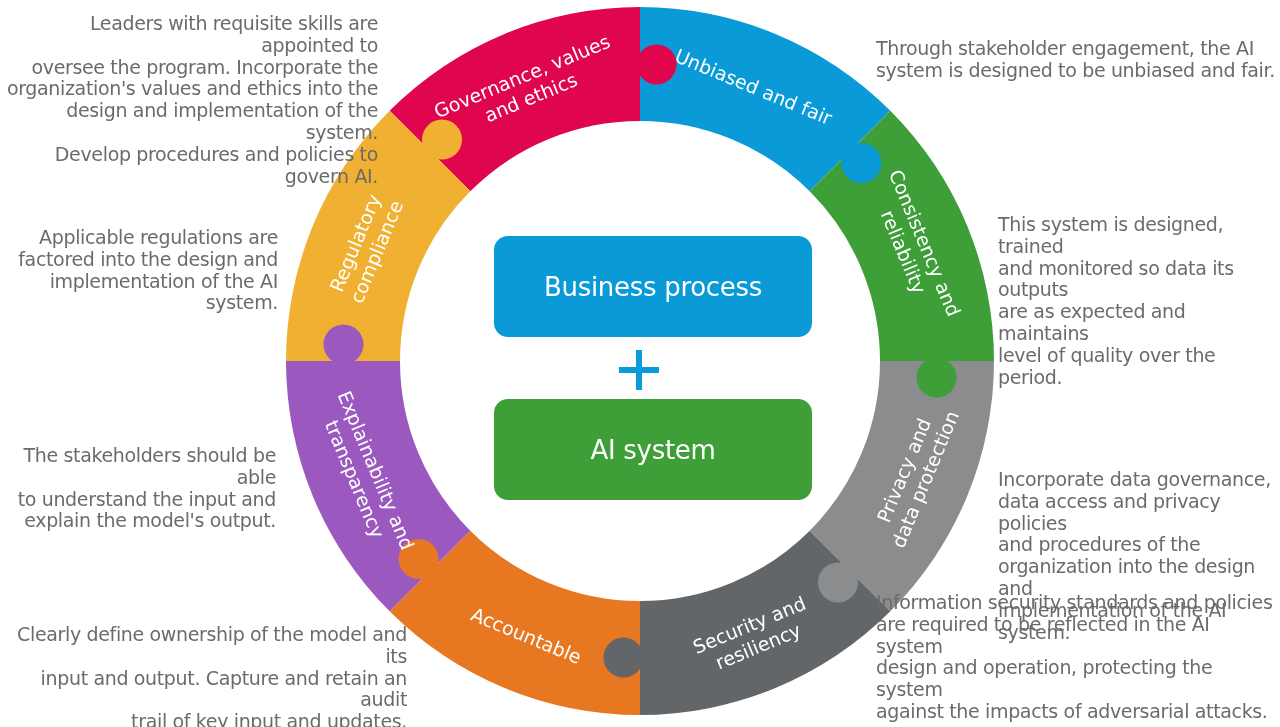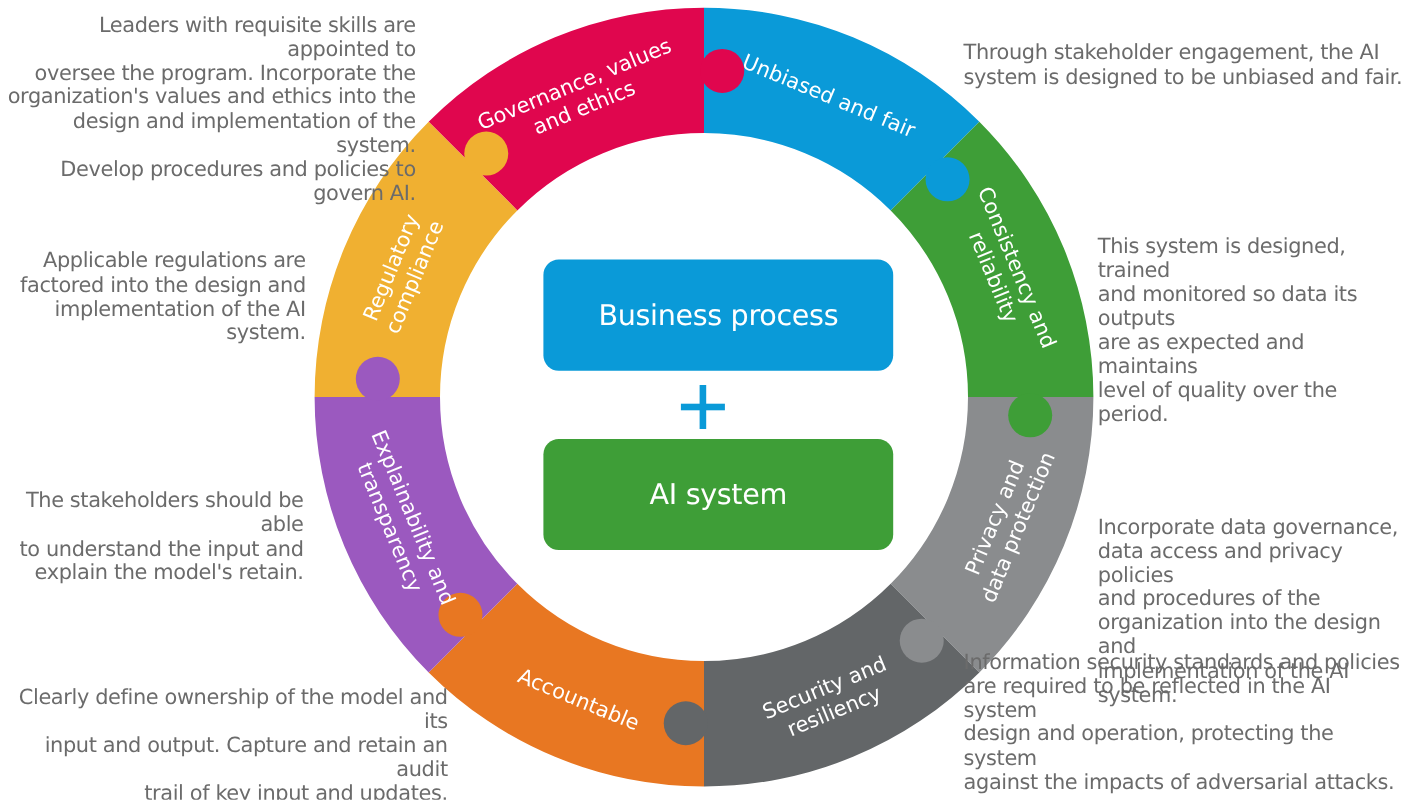--- a/index.html
+++ b/index.html
@@ -94,21 +94,21 @@
 implementation of the AI system.</div>
 <div class="desc left-al" style="left:876px; top:592px;">Information security standards and policies
 are required to be reflected in the AI system
 design and operation, protecting the system
 against the impacts of adversarial attacks.</div>
 <div class="desc right-al" style="right:873px; top:624px;">Clearly define ownership of the model and its
 input and output. Capture and retain an audit
 trail of key input and updates.</div>
 <div class="desc right-al" style="right:1004px; top:445px;">The stakeholders should be able
 to understand the input and
-explain the model's retain.</div>
+explain the model's output.</div>
 <div class="desc right-al" style="right:1002px; top:211px;margin-top:16px;">Applicable regulations are
 factored into the design and
 implementation of the AI system.</div>
 
 <div class="center-box" id="box-top" style="top: 236px; background: rgb(10, 154, 216);">
   <span>Business process</span>
 </div>
 <div id="plus">
   <div class="h" style="background: rgb(10, 154, 216);"></div>
   <div class="v" style="background: rgb(10, 154, 216);"></div>

